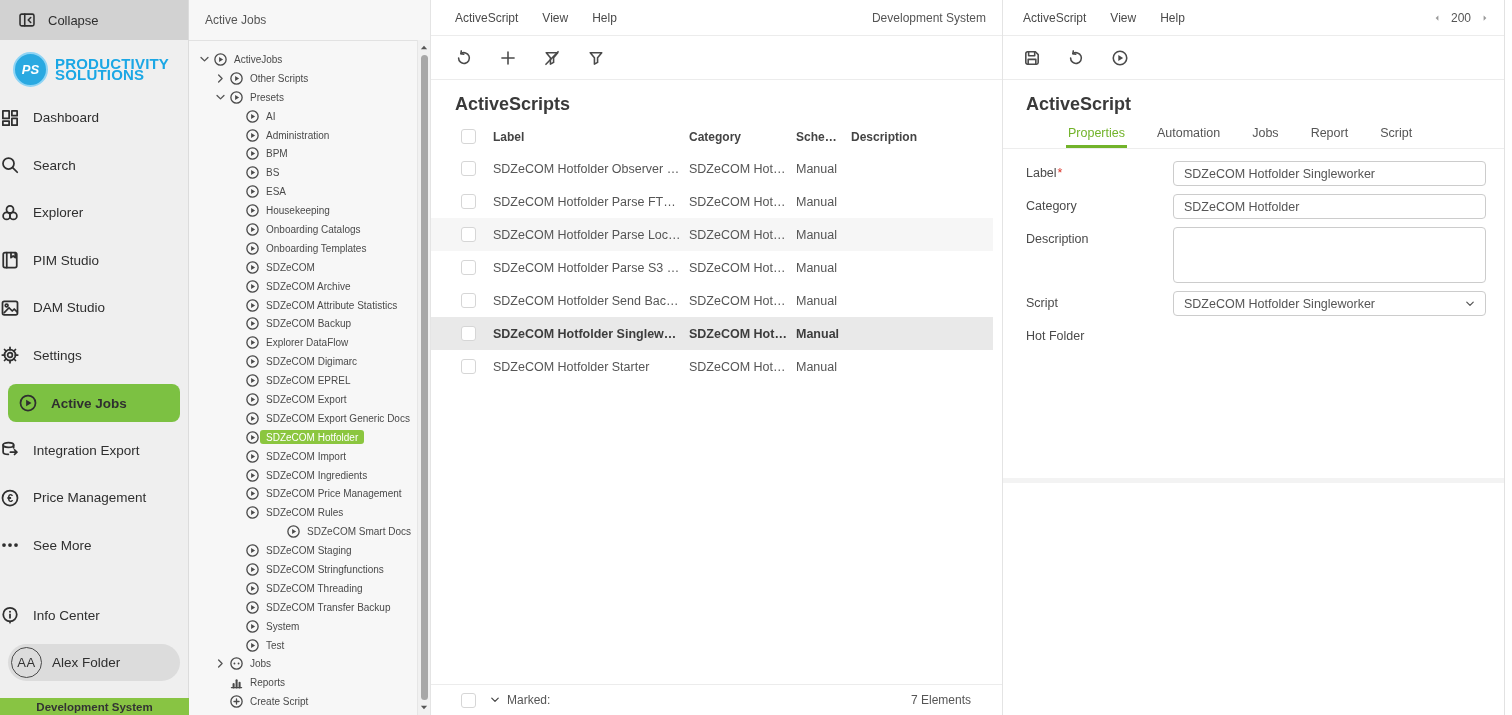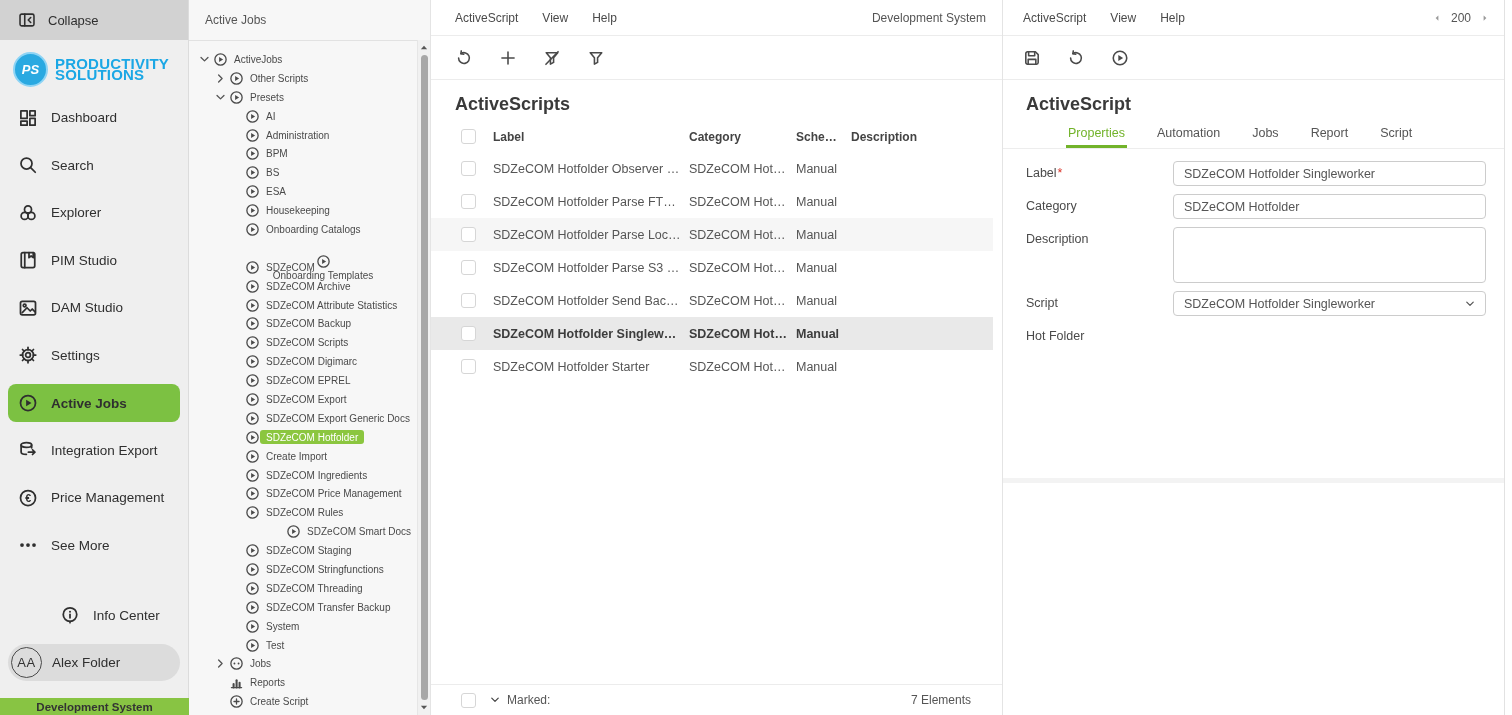--- a/index.html
+++ b/index.html
@@ -14,26 +14,26 @@
   .sidebar{position:absolute;top:0;bottom:0;left:0;width:189px;background:#efefef;
            border-right:1px solid #dcdcdc;box-sizing:border-box;}
   .collapse-header{height:40px;background:#d2d2d2;display:flex;align-items:center;gap:12px;
                    padding-left:18px;font-size:13px;color:#2f2f2f;cursor:pointer;}
   .brand{position:absolute;top:52px;left:13px;display:flex;align-items:center;gap:7px;}
   .logo{width:35px;height:35px;border-radius:50%;background:#2aa9e1;border:2px solid #8ed4f5;
         box-sizing:border-box;color:#fff;font-weight:700;font-style:italic;font-size:13px;
         display:flex;align-items:center;justify-content:center;}
   .brand-lines{color:var(--brand-blue,#1ba7e5);font-weight:700;font-size:15px;line-height:10.5px;letter-spacing:.2px;}
   .side-nav{position:absolute;top:94px;left:0;right:0;}
-  .side-item{height:47.5px;display:flex;align-items:center;gap:13px;padding-left:18px;
+  .side-item{height:47.5px;display:flex;align-items:center;gap:13px;
              font-size:13.5px;color:#2f2f2f;cursor:pointer;box-sizing:border-box;}
   .side-item .icon{color:#2f2f2f;}
   .side-item.active{height:38px;margin:5px 8px 4.5px;padding-left:10px;border-radius:8px;
                     background:var(--accent-green,#7cc142);font-weight:700;}
-  .info-item{position:absolute;top:592px;left:0;right:0;margin-left:42px;}
+  .info-item{position:absolute;top:592px;left:0;right:0;}
   .user-pill{position:absolute;top:644px;left:8px;width:172px;height:37px;border-radius:19px;
              background:#dcdcdc;display:flex;align-items:center;gap:10px;padding-left:3px;
              box-sizing:border-box;cursor:pointer;}
   .avatar{width:31px;height:31px;border-radius:50%;border:1.5px solid #4a4a4a;box-sizing:border-box;
           display:flex;align-items:center;justify-content:center;font-size:13px;color:#333;letter-spacing:.5px;}
   .user-name{font-size:13.5px;color:#2f2f2f;}
   .dev-footer{position:absolute;bottom:0;left:0;width:189px;height:17px;
               background:var(--footer-green,#88c443);display:flex;align-items:center;
               justify-content:center;font-size:11.5px;font-weight:700;color:#333;}
 
@@ -361,21 +361,21 @@
       <div class="tree-row" style="padding-left: 40px;">
         <span class="expander"></span>
         <span class="icon i15 node-icon">
           <svg viewBox="0 0 16 16" fill="none" stroke="currentColor" stroke-width="1.4" stroke-linecap="round" stroke-linejoin="round">
             <circle cx="8" cy="8" r="6"></circle>
             <path d="M6.5 5.4L10.8 8l-4.3 2.6z" fill="currentColor" stroke="none"></path>
           </svg>
         </span>
         <span class="node-label">Onboarding Catalogs</span>
       </div>
-      <div class="tree-row" style="padding-left: 40px; flex-direction: column;">
+      <div class="tree-row" style="padding-left: 40px;">
         <span class="expander"></span>
         <span class="icon i15 node-icon">
           <svg viewBox="0 0 16 16" fill="none" stroke="currentColor" stroke-width="1.4" stroke-linecap="round" stroke-linejoin="round">
             <circle cx="8" cy="8" r="6"></circle>
             <path d="M6.5 5.4L10.8 8l-4.3 2.6z" fill="currentColor" stroke="none"></path>
           </svg>
         </span>
         <span class="node-label">Onboarding Templates</span>
       </div>
       <div class="tree-row" style="padding-left: 40px;">
@@ -419,21 +419,21 @@
         <span class="node-label">SDZeCOM Backup</span>
       </div>
       <div class="tree-row" style="padding-left: 40px;">
         <span class="expander"></span>
         <span class="icon i15 node-icon">
           <svg viewBox="0 0 16 16" fill="none" stroke="currentColor" stroke-width="1.4" stroke-linecap="round" stroke-linejoin="round">
             <circle cx="8" cy="8" r="6"></circle>
             <path d="M6.5 5.4L10.8 8l-4.3 2.6z" fill="currentColor" stroke="none"></path>
           </svg>
         </span>
-        <span class="node-label">SDZeCOM Scripts</span>
+        <span class="node-label">Explorer DataFlow</span>
       </div>
       <div class="tree-row" style="padding-left: 40px;">
         <span class="expander"></span>
         <span class="icon i15 node-icon">
           <svg viewBox="0 0 16 16" fill="none" stroke="currentColor" stroke-width="1.4" stroke-linecap="round" stroke-linejoin="round">
             <circle cx="8" cy="8" r="6"></circle>
             <path d="M6.5 5.4L10.8 8l-4.3 2.6z" fill="currentColor" stroke="none"></path>
           </svg>
         </span>
         <span class="node-label">SDZeCOM Digimarc</span>
@@ -479,21 +479,21 @@
         <span class="node-label selected">SDZeCOM Hotfolder</span>
       </div>
       <div class="tree-row" style="padding-left: 40px;">
         <span class="expander"></span>
         <span class="icon i15 node-icon">
           <svg viewBox="0 0 16 16" fill="none" stroke="currentColor" stroke-width="1.4" stroke-linecap="round" stroke-linejoin="round">
             <circle cx="8" cy="8" r="6"></circle>
             <path d="M6.5 5.4L10.8 8l-4.3 2.6z" fill="currentColor" stroke="none"></path>
           </svg>
         </span>
-        <span class="node-label">Create Import</span>
+        <span class="node-label">SDZeCOM Import</span>
       </div>
       <div class="tree-row" style="padding-left: 40px;">
         <span class="expander"></span>
         <span class="icon i15 node-icon">
           <svg viewBox="0 0 16 16" fill="none" stroke="currentColor" stroke-width="1.4" stroke-linecap="round" stroke-linejoin="round">
             <circle cx="8" cy="8" r="6"></circle>
             <path d="M6.5 5.4L10.8 8l-4.3 2.6z" fill="currentColor" stroke="none"></path>
           </svg>
         </span>
         <span class="node-label">SDZeCOM Ingredients</span>

